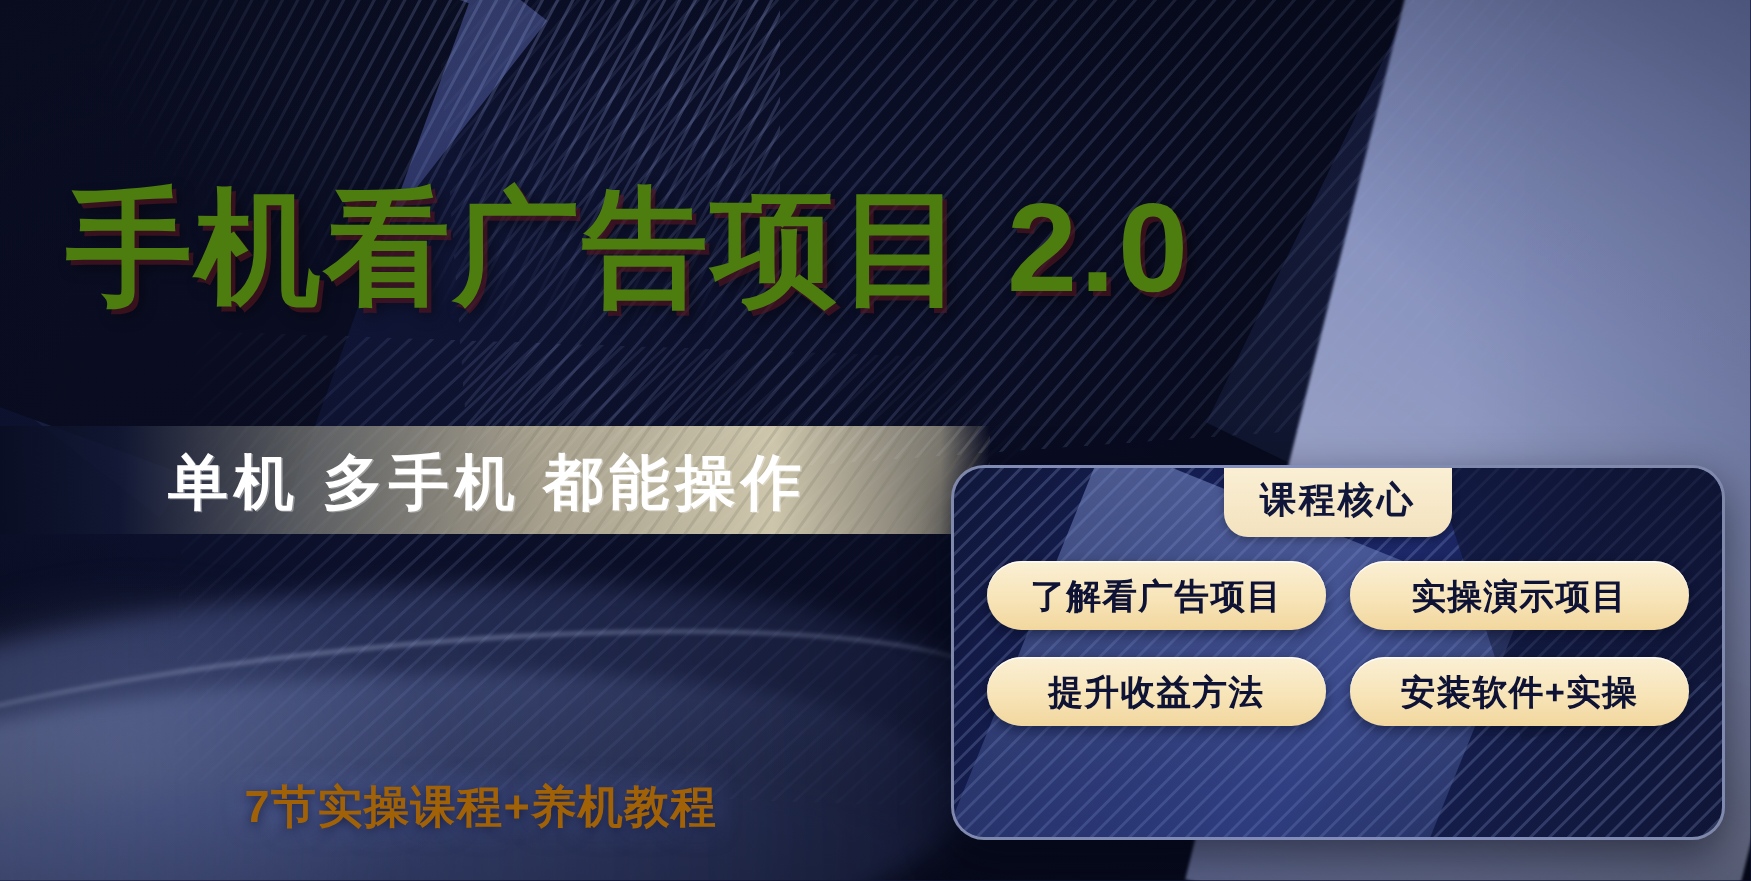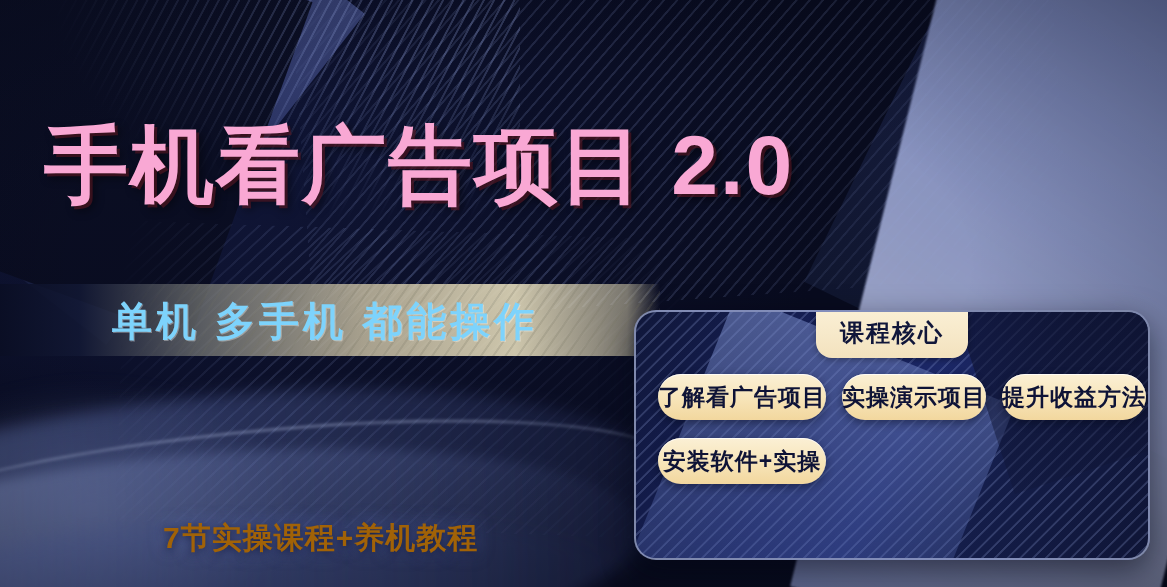--- a/index.html
+++ b/index.html
@@ -162,21 +162,21 @@
   
   .title {
     position: absolute;
     left: 44px;
     top: 118px;
     width: 1000px;
     font-size: 84px;
     line-height: 1.12;
     font-weight: 700;
     letter-spacing: 2px;
-    color: #f9a8d4;
+    color: #4d7c0f;
     text-shadow:
        3px 3px 0 rgba(96,24,34,.55),
        5px 5px 10px rgba(0,0,0,.45);
     white-space: nowrap;
   }
 
   
   .subtitle-band {
     position: absolute;
     left: 0;
@@ -207,21 +207,21 @@
     -webkit-mask-image: linear-gradient(90deg, rgba(0,0,0,0) 18%, #000 45%, #000 100%);
             mask-image: linear-gradient(90deg, rgba(0,0,0,0) 18%, #000 45%, #000 100%);
   }
   .subtitle-text {
     position: absolute;
     left: 112px;
     top: 294px;
     font-size: 40px;
     font-weight: 700;
     letter-spacing: 4px;
-    color: #7dd3fc;
+    color: #ffffff;
     text-shadow: 1px 1px 0 rgba(255,255,255,.35);
     white-space: nowrap;
   }
 
   
   .bottom-line {
     position: absolute;
     left: 163px;
     top: 518px;
     font-size: 30px;
@@ -297,21 +297,21 @@
     box-shadow: 0 2px 6px rgba(0,0,0,.3);
   }
 
   
   .pill-grid {
     position: absolute;
     left: 22px;
     right: 22px;
     top: 62px;
     display: grid;
-    grid-template-columns: 1fr 1fr 1fr;
+    grid-template-columns: 1fr 1fr;
     grid-template-rows: auto auto;
     column-gap: 16px;
     row-gap: 18px;
   }
   .pill {
     height: 46px;
     border-radius: 23px;
     background: linear-gradient(180deg, #FBF0D5 0%, #F7E4B8 55%, #F2D79E 100%);
     color: #0e1336;
     font-size: 23px;

